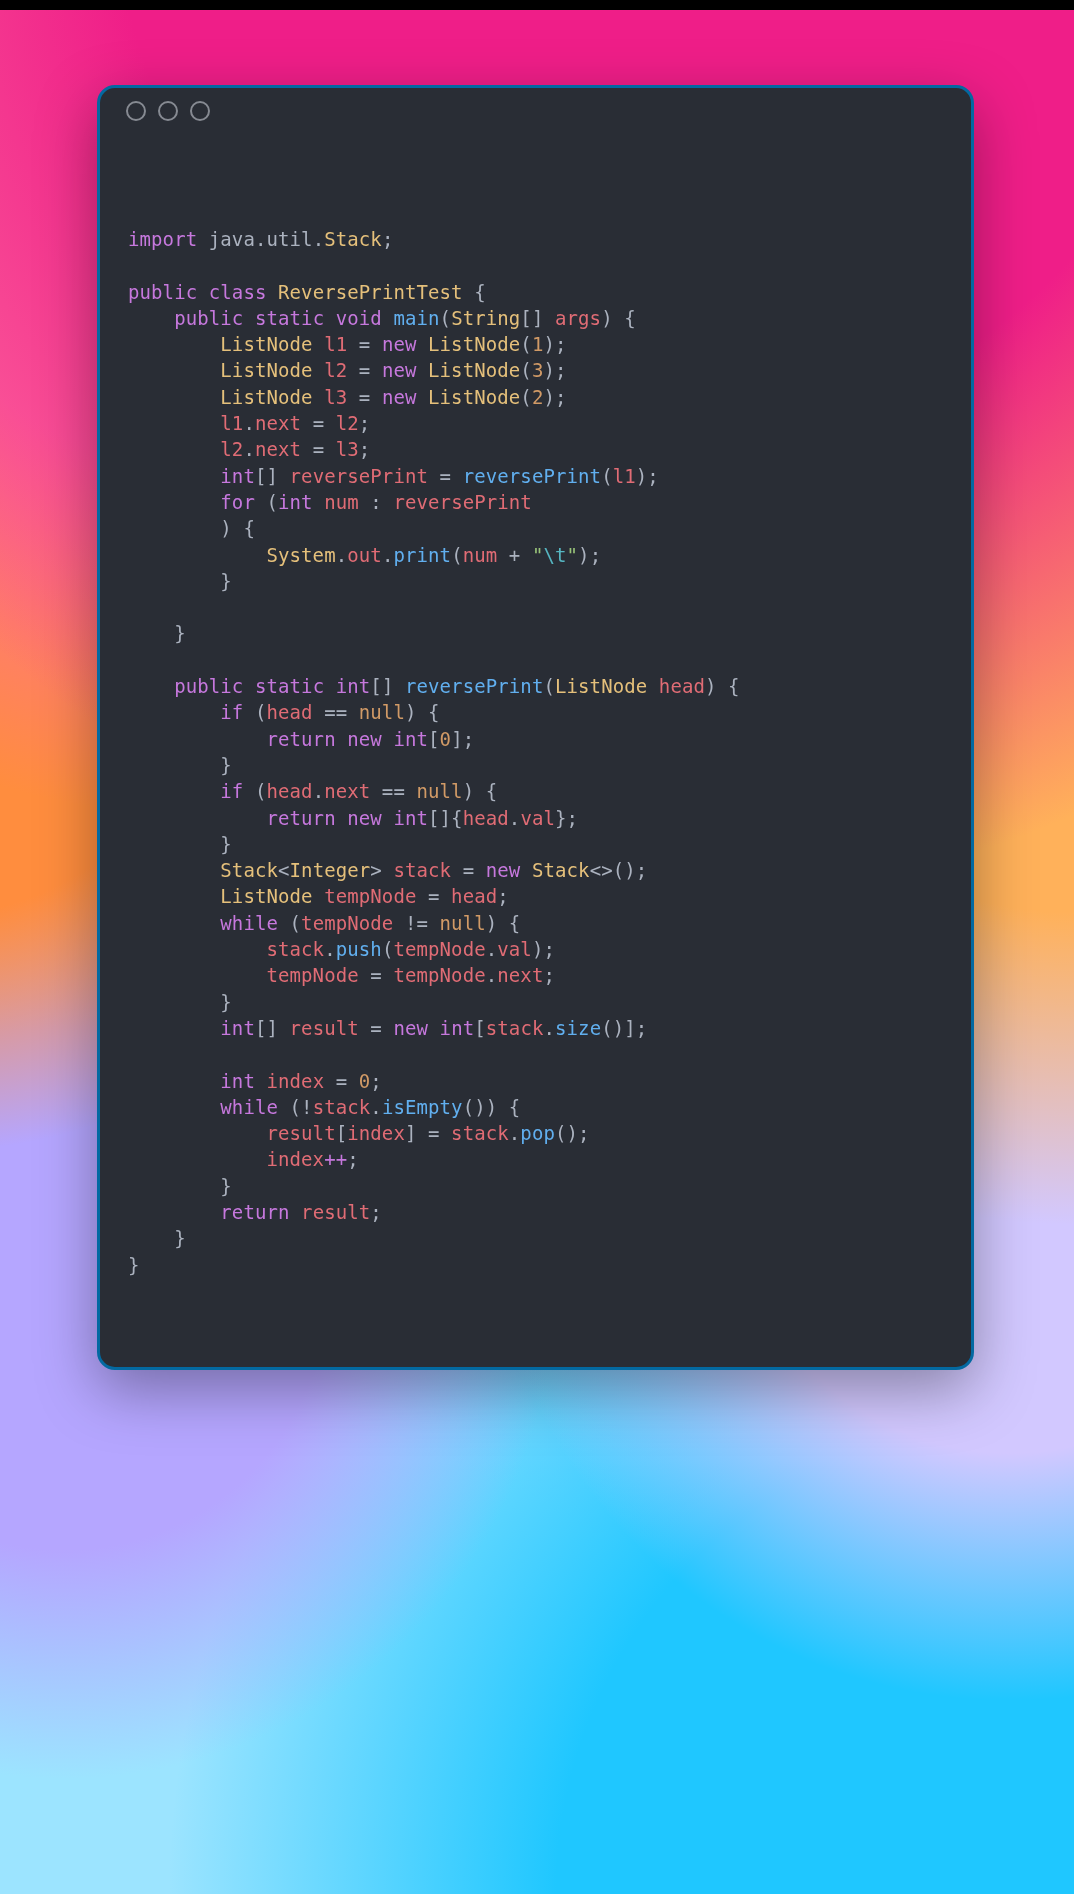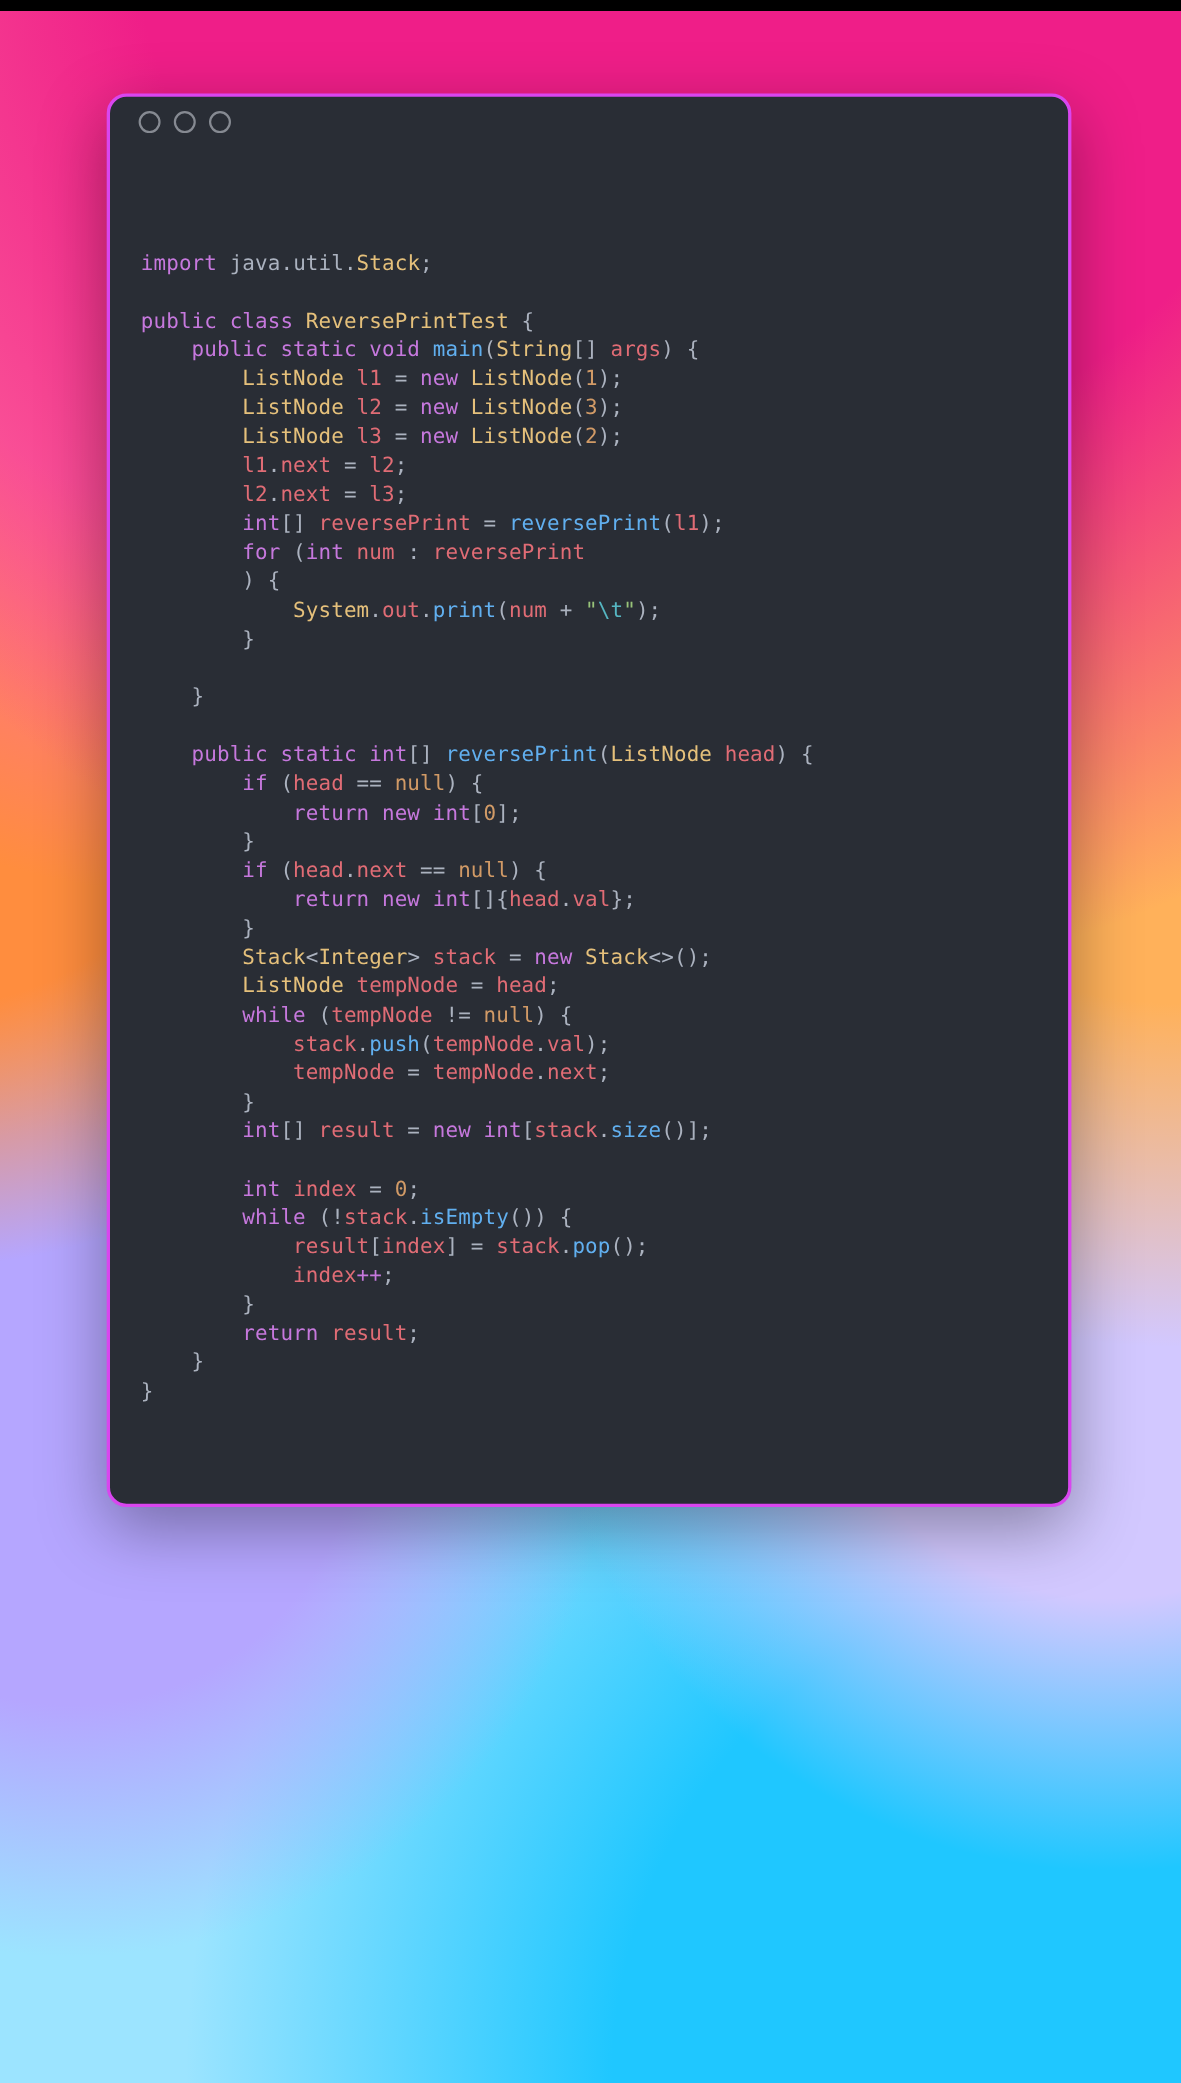--- a/index.html
+++ b/index.html
@@ -27,21 +27,21 @@
     position: absolute; left: 0; right: 0; top: 0; height: 10px;
     background: #000;
   }
 
   
   .window {
     position: absolute;
     left: 97px; top: 85px;
     width: 877px; height: 1285px;
     background: #292d35;
-    border: 3px solid #d946ef;
+    border: 3px solid #0369a1;
     border-radius: 18px;
     box-shadow: 0 20px 60px rgba(0,0,0,.35);
     overflow: hidden;
   }
   .titlebar {
     height: 46px;
     display: flex; align-items: center;
     padding-left: 26px;
     gap: 12px;
   }

